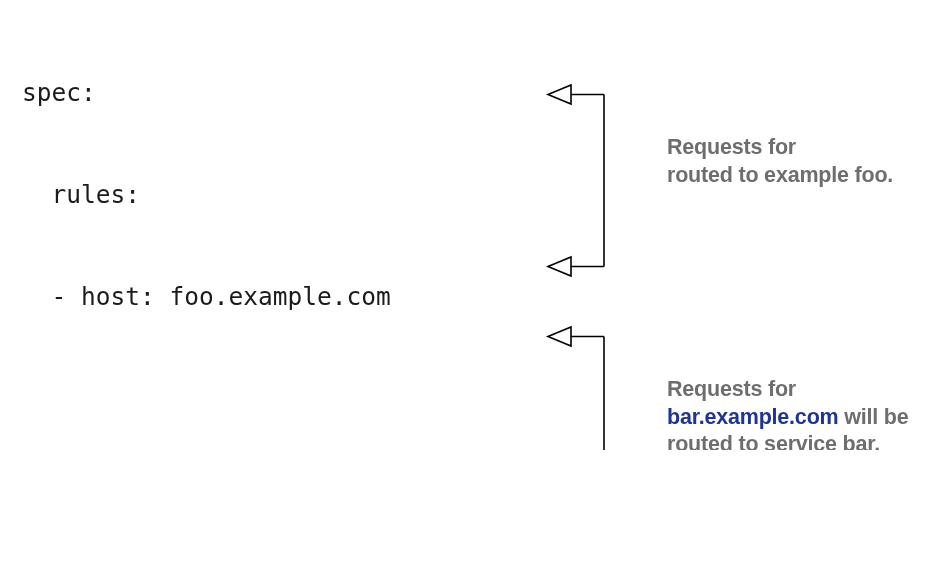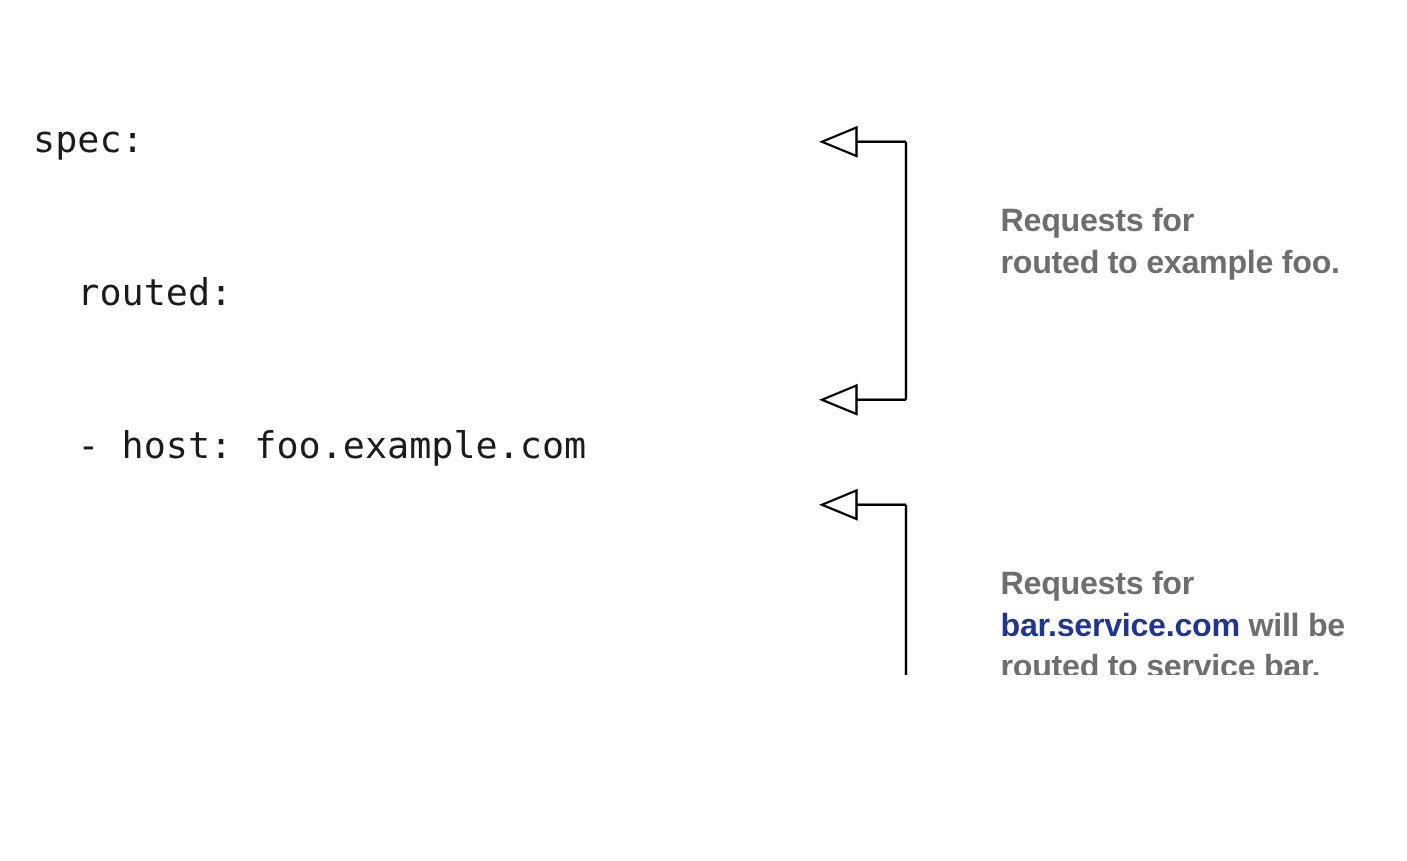--- a/index.html
+++ b/index.html
@@ -74,21 +74,21 @@
     white-space: nowrap;
   }
 </style>
 </head>
 <body>
 
 <div id="canvas">
 
   <div id="code-block">
     <span class="code-line">spec:</span>
-    <span class="code-line">  routed:</span>
+    <span class="code-line">  rules:</span>
     <span class="code-line">  - host: foo.example.com</span>
     
     
     
     
     
     
     
     
     
@@ -120,18 +120,18 @@
     </svg>
   </div>
 
   <div class="annotation" style="top:134px;">
     <div>Requests for</div>
     <div>routed to example foo.</div>
   </div>
 
   <div class="annotation" style="top:376px;">
     <div>Requests for</div>
-    <div><span class="host">bar.service.com</span><span> will be</span></div>
+    <div><span class="host">bar.example.com</span><span> will be</span></div>
     <div>routed to service bar.</div>
   </div>
 
 
 </div>
 
 </body></html>

